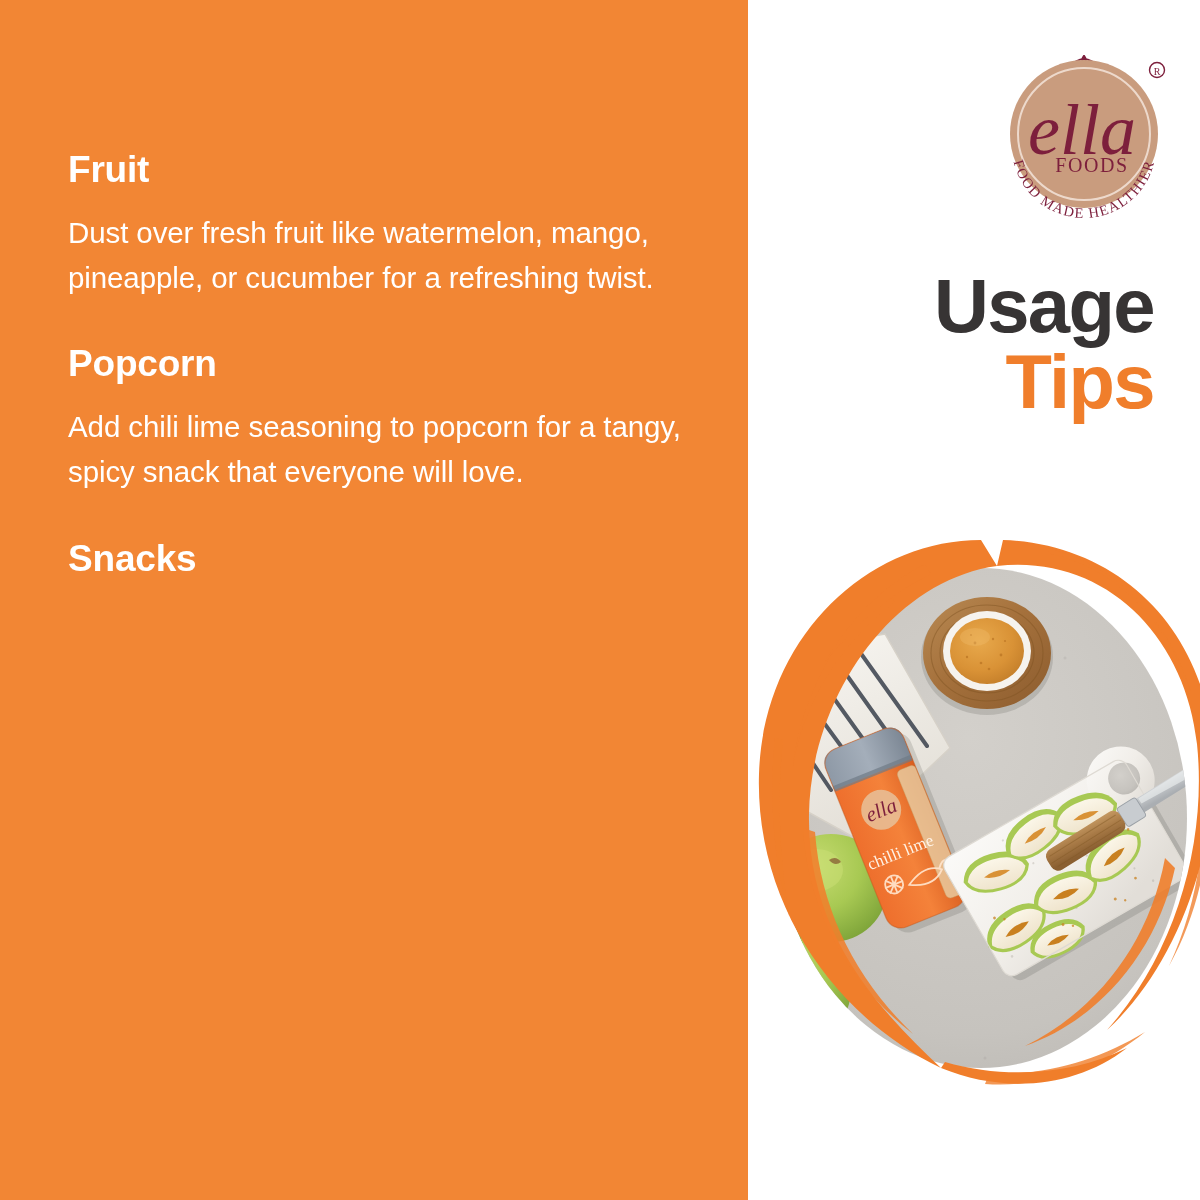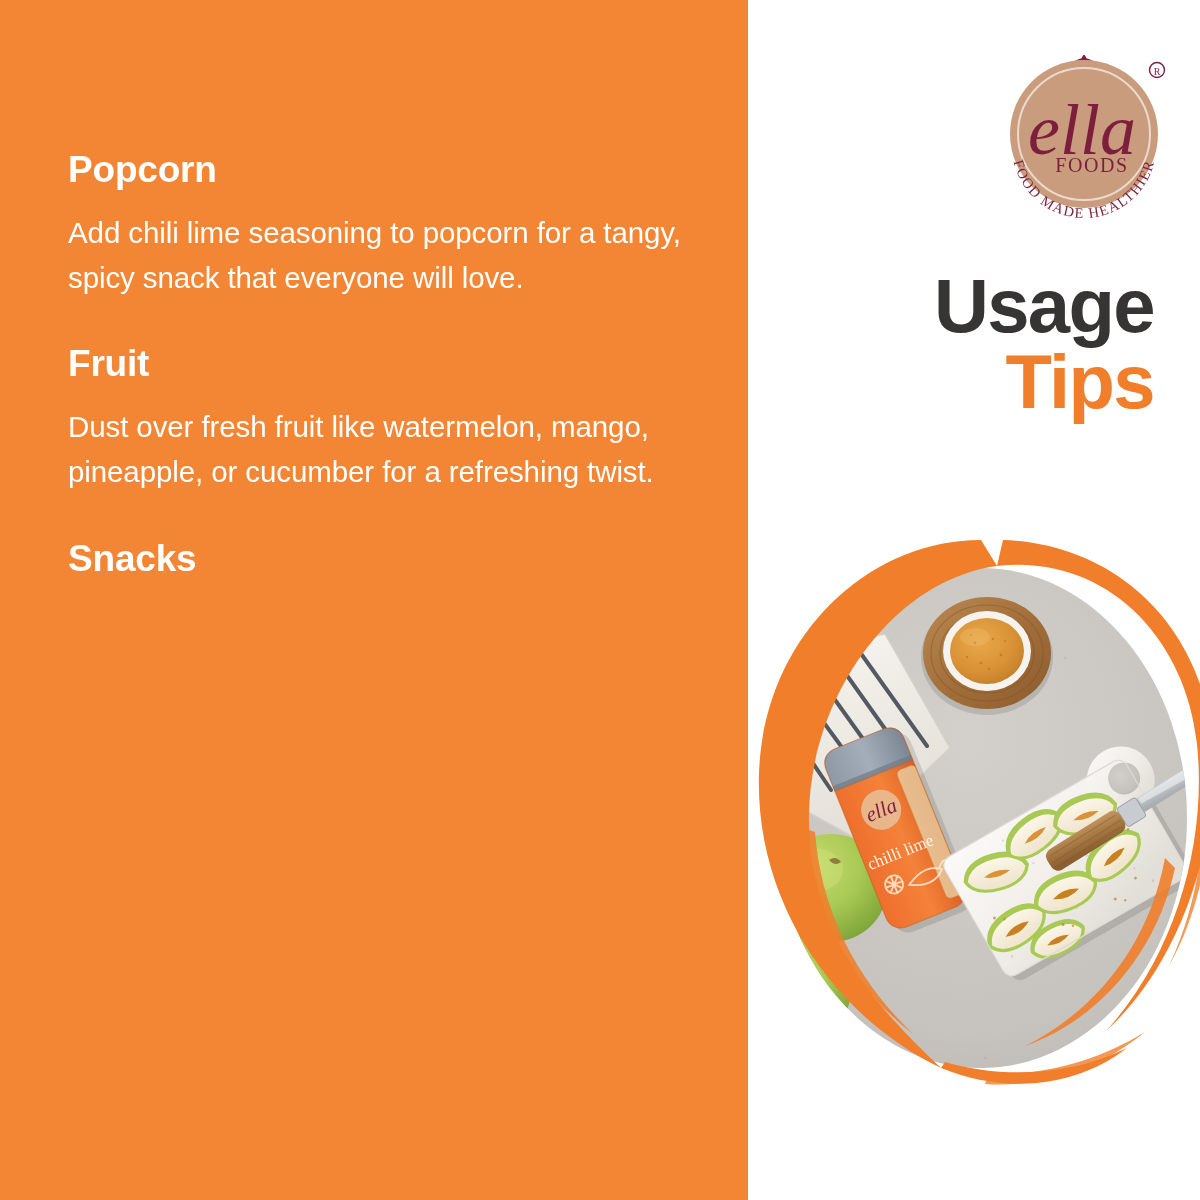--- a/index.html
+++ b/index.html
@@ -69,27 +69,27 @@
 </style>
 </head>
 <body>
 
 <div id="card">
 
   <div id="left-panel">
     <div id="tips-list">
 
       <div class="tip-block">
+        <h2 class="tip-title">Fruit</h2>
+        <p class="tip-body">Dust over fresh fruit like watermelon, mango, pineapple, or cucumber for a refreshing twist.</p>
+      </div>
+
+      <div class="tip-block">
         <h2 class="tip-title">Popcorn</h2>
         <p class="tip-body">Add chili lime seasoning to popcorn for a tangy, spicy snack that everyone will love.</p>
-      </div>
-
-      <div class="tip-block">
-        <h2 class="tip-title">Fruit</h2>
-        <p class="tip-body">Dust over fresh fruit like watermelon, mango, pineapple, or cucumber for a refreshing twist.</p>
       </div>
 
       <div class="tip-block">
         <h2 class="tip-title">Snacks</h2>
       </div>
 
     </div>
   </div>
 
   <div id="right-panel"></div>

